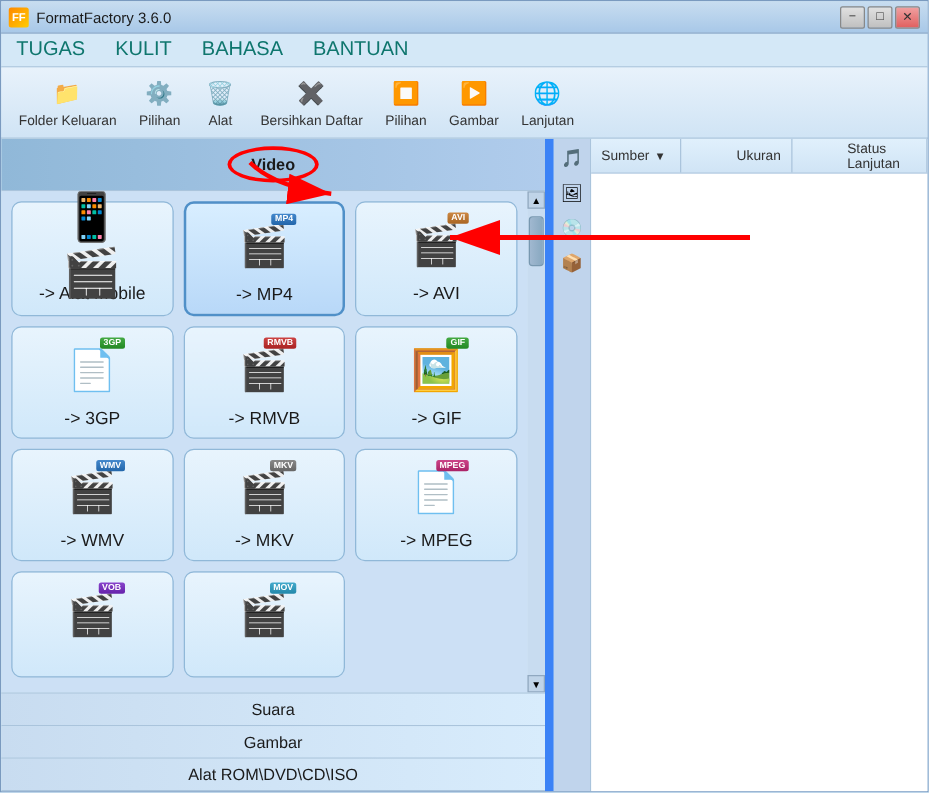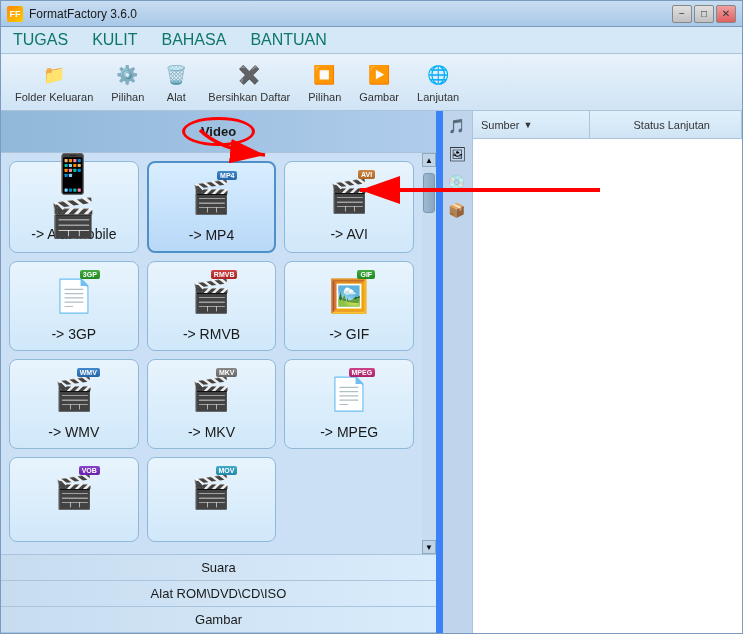--- a/index.html
+++ b/index.html
@@ -474,40 +474,43 @@
           <div class="scrollbar-thumb"></div>
           <div class="scrollbar-arrow" style="position:absolute;bottom:0;">▼</div>
         </div>
       </div>
 
       <div class="sections-bottom">
         <div class="section-row">
           <span>Suara</span>
         </div>
         <div class="section-row">
+          <span>Gambar</span>
+        </div>
+        <div class="section-row">
           <span>Alat ROM\DVD\CD\ISO</span>
-        </div>
-        <div class="section-row">
-          <span>Gambar</span>
         </div>
       </div>
     </div>
 
     <div class="left-icons-panel">
       <div class="side-icon">🎵</div>
       <div class="side-icon">🖼</div>
       <div class="side-icon">💿</div>
       <div class="side-icon">📦</div>
     </div>
 
     <div class="right-panel">
       <div class="right-header">
         <div class="col-header sumber">
           <span>Sumber</span>
           <span class="col-sort-icon">▼</span>
+        </div>
+        <div class="col-header ukuran">
+          <span>Ukuran</span>
         </div>
         <div class="col-header status">
           <span>Status Lanjutan</span>
         </div>
       </div>
       <div class="right-content"></div>
     </div>
   </div>
 </div>
 

